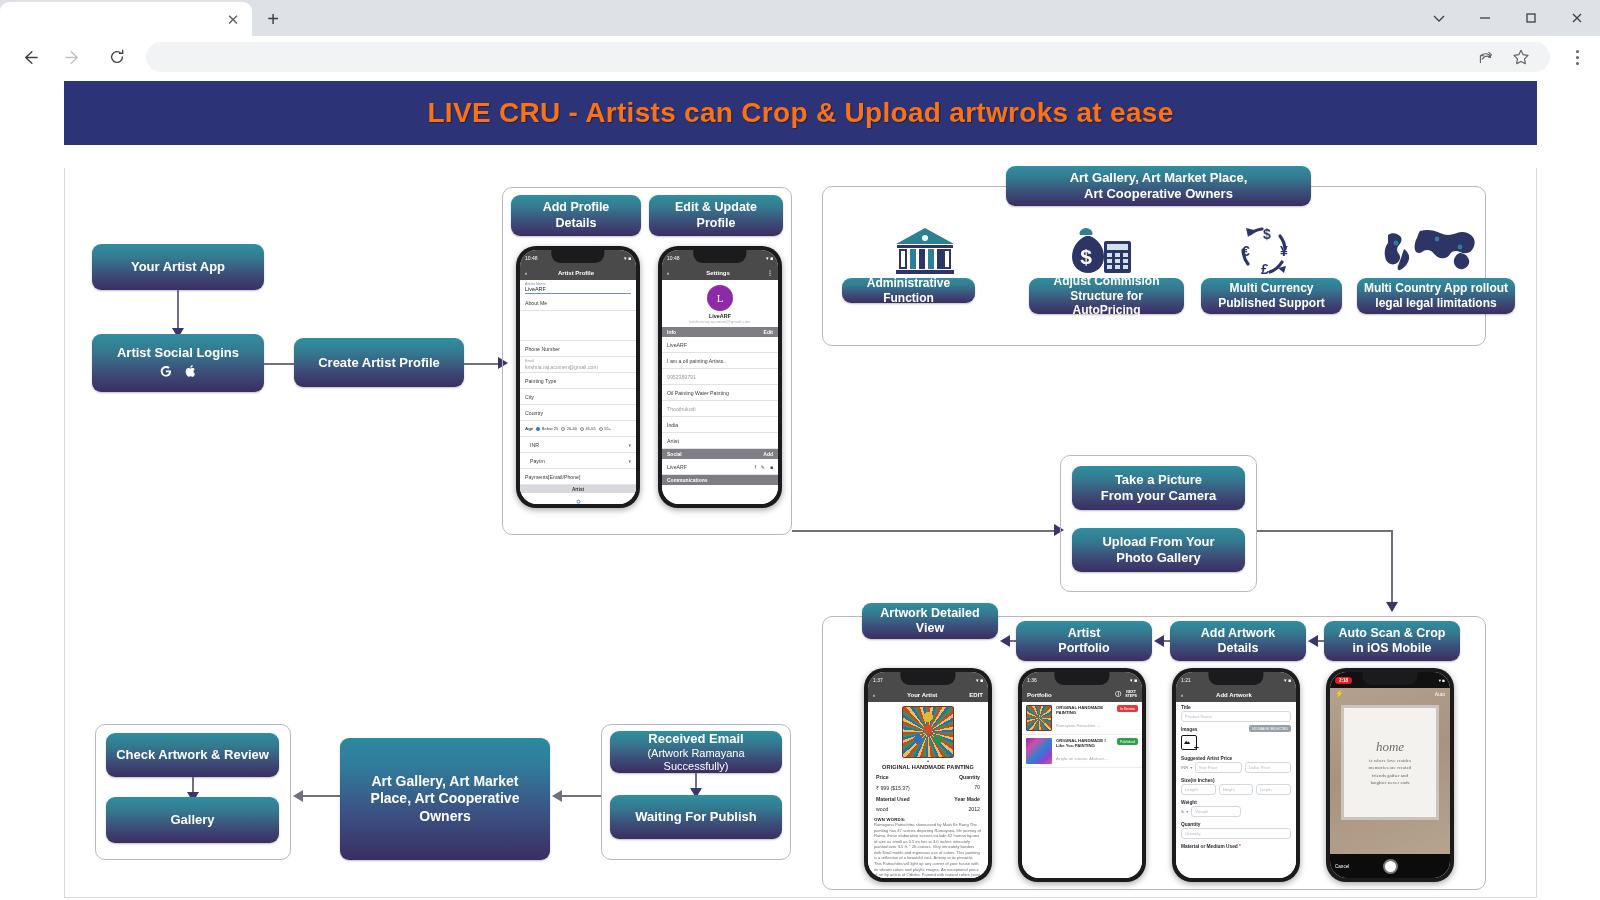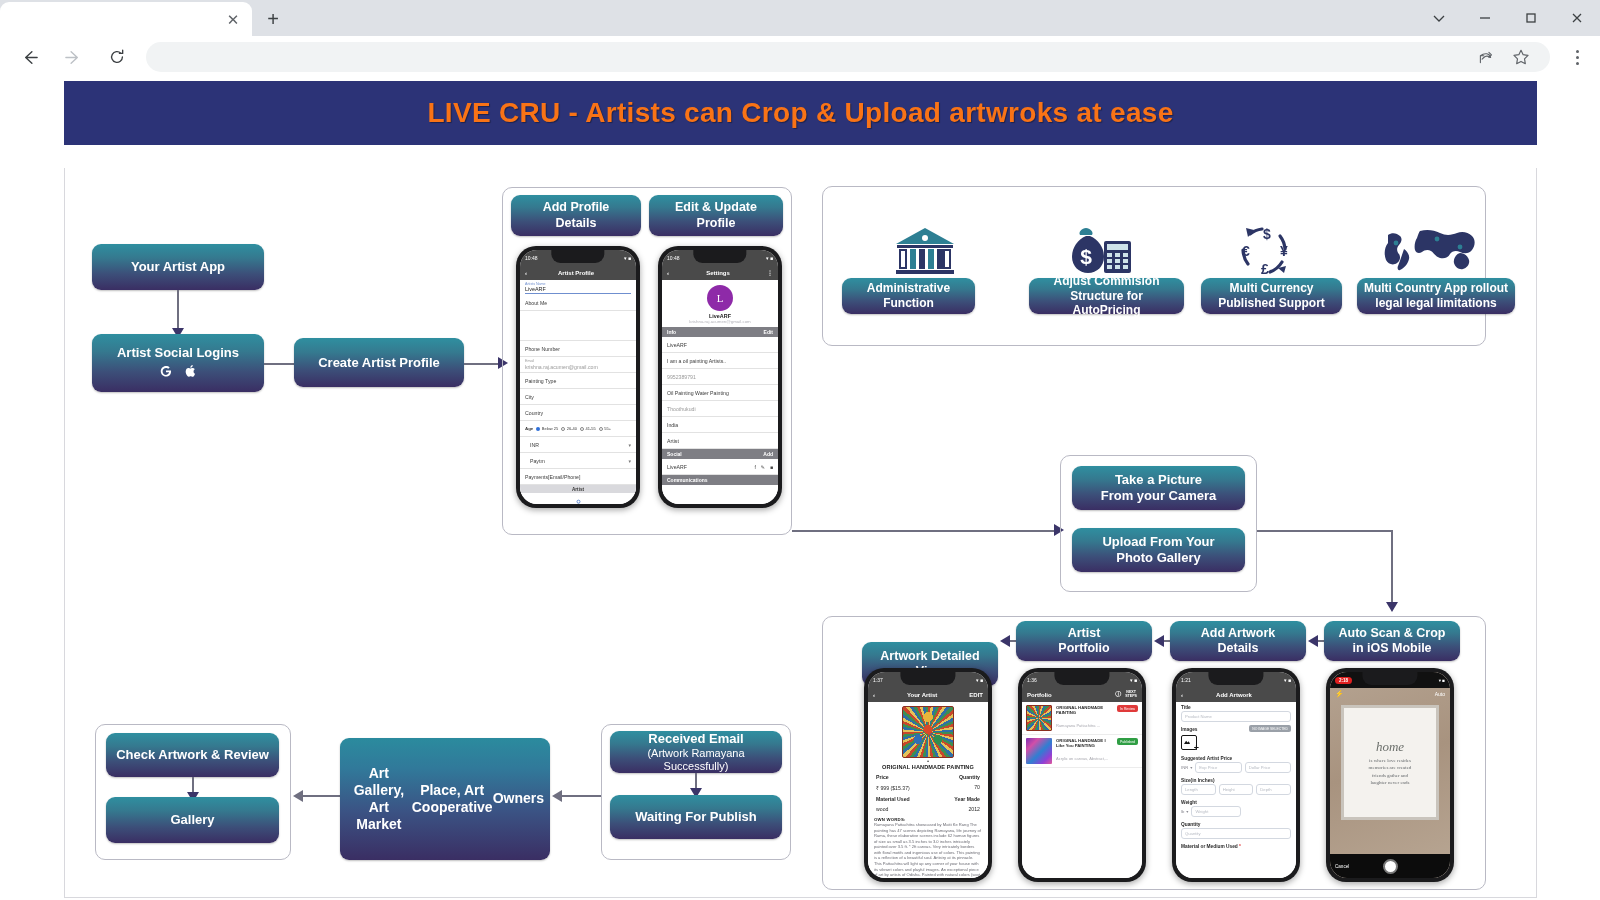--- a/index.html
+++ b/index.html
@@ -498,38 +498,42 @@
             </div>
             <div class="sec-hdr">
               <span>Communications</span>
                 <span></span>
             </div>
           </div>
         </div>
       </div>
 
       <div class="group" style="left:757px;top:18px;width:664px;height:160px;"></div>
+      <div class="gbox" style="left:941px;top:-2px;width:305px;height:40px;font-size:13px;flex-direction:column;z-index:3;">
+        <span>Art Gallery, Art Market Place,</span>
+        <span>Art Cooperative Owners</span>
+      </div>
 
       <div class="feat-icon" style="left:800px;top:55px;width:120px;height:55px;">
         <svg width="66" height="52" viewBox="0 0 66 52">
           <polygon points="33,3 62,19 4,19" fill="#2d7f93"></polygon>
           <rect x="5" y="20" width="56" height="3" fill="#2c3565"></rect>
           <rect x="7" y="24" width="8" height="20" fill="#2c3565"></rect>
             <rect x="9" y="26" width="4" height="16" fill="#fff"></rect>
           <rect x="18" y="24" width="6" height="20" fill="#2d7f93"></rect>
           <rect x="27" y="24" width="6" height="20" fill="#2c3565"></rect>
           <rect x="36" y="24" width="6" height="20" fill="#2d7f93"></rect>
           <rect x="45" y="24" width="6" height="20" fill="#2c3565"></rect>
           <rect x="51" y="24" width="8" height="20" fill="#2c3565"></rect>
             <rect x="53" y="26" width="4" height="16" fill="#fff"></rect>
           <rect x="4" y="45" width="58" height="4" fill="#2c3565"></rect>
           <circle cx="33" cy="13" r="3" fill="#fff"></circle>
         </svg>
       </div>
-      <div class="gbox" style="left:777px;top:110px;width:133px;height:36px;font-size:12px;flex-direction:column;">
+      <div class="gbox" style="left:777px;top:110px;width:133px;height:25px;font-size:12px;flex-direction:column;">
         <span>Administrative</span>
         <span>Function</span>
       </div>
 
       <div class="feat-icon" style="left:975px;top:55px;width:120px;height:55px;">
         <svg width="72" height="52" viewBox="0 0 72 52">
           <path d="M16 10c-2-3 2-7 6-7s8 4 6 7" fill="#2d7f93"></path>
           <path d="M22 11c-9 4-14 12-14 21 0 9 7 16 16 16s16-7 16-16c0-9-5-17-14-21z" fill="#2c3565"></path>
           <text x="22" y="39" font-size="21" font-weight="bold" fill="#fff" text-anchor="middle" font-family="Liberation Sans, sans-serif">$</text>
           <rect x="40" y="16" width="27" height="32" rx="2" fill="#2c3565"></rect>
@@ -599,21 +603,21 @@
         <span>Take a Picture</span>
         <span>From your Camera</span>
       </div>
 
       <div class="ln lnh" style="left:1192px;top:362px;width:135px;"></div>
       <div class="ln lnv" style="left:1326px;top:362px;height:78px;"></div>
       <div class="arw arw-d" style="left:1321px;top:434px;"></div>
 
       <div class="group" style="left:757px;top:448px;width:664px;height:274px;"></div>
 
-      <div class="gbox" style="left:797px;top:474px;width:136px;height:44px;font-size:12.5px;flex-direction:column;">
+      <div class="gbox" style="left:797px;top:435px;width:136px;height:36px;font-size:12.5px;flex-direction:column;">
         <span>Artwork Detailed</span>
         <span>View</span>
       </div>
       <div class="arw arw-l" style="left:935px;top:467px;border-right-color:#3b3569;"></div>
       <div class="ln lnh" style="left:945px;top:472px;width:8px;"></div>
 
       <div class="gbox" style="left:951px;top:453px;width:136px;height:40px;font-size:12.5px;flex-direction:column;">
         <span>Artist</span>
         <span>Portfolio</span>
       </div>
@@ -806,21 +810,21 @@
       </div>
       <div class="ln lnv" style="left:127px;top:609px;height:21px;"></div>
       <div class="arw arw-d" style="left:122px;top:624px;"></div>
       <div class="gbox" style="left:41px;top:629px;width:173px;height:46px;font-size:13px;">
         <span>Gallery</span>
       </div>
 
       <div class="arw arw-l" style="left:228px;top:622px;"></div>
       <div class="ln lnh" style="left:238px;top:627px;width:38px;"></div>
 
-      <div class="gbox tall" style="left:275px;top:570px;width:210px;height:122px;font-size:14px;flex-direction:row;">
+      <div class="gbox tall" style="left:275px;top:570px;width:210px;height:122px;font-size:14px;flex-direction:column;">
         <span>Art Gallery, Art Market</span>
         <span>Place, Art Cooperative</span>
         <span>Owners</span>
       </div>
 
       <div class="arw arw-l" style="left:487px;top:622px;"></div>
       <div class="ln lnh" style="left:497px;top:627px;width:40px;"></div>
 
       <div class="group" style="left:536px;top:556px;width:190px;height:136px;"></div>
       <div class="gbox" style="left:545px;top:563px;width:172px;height:42px;font-size:13px;flex-direction:column;">

